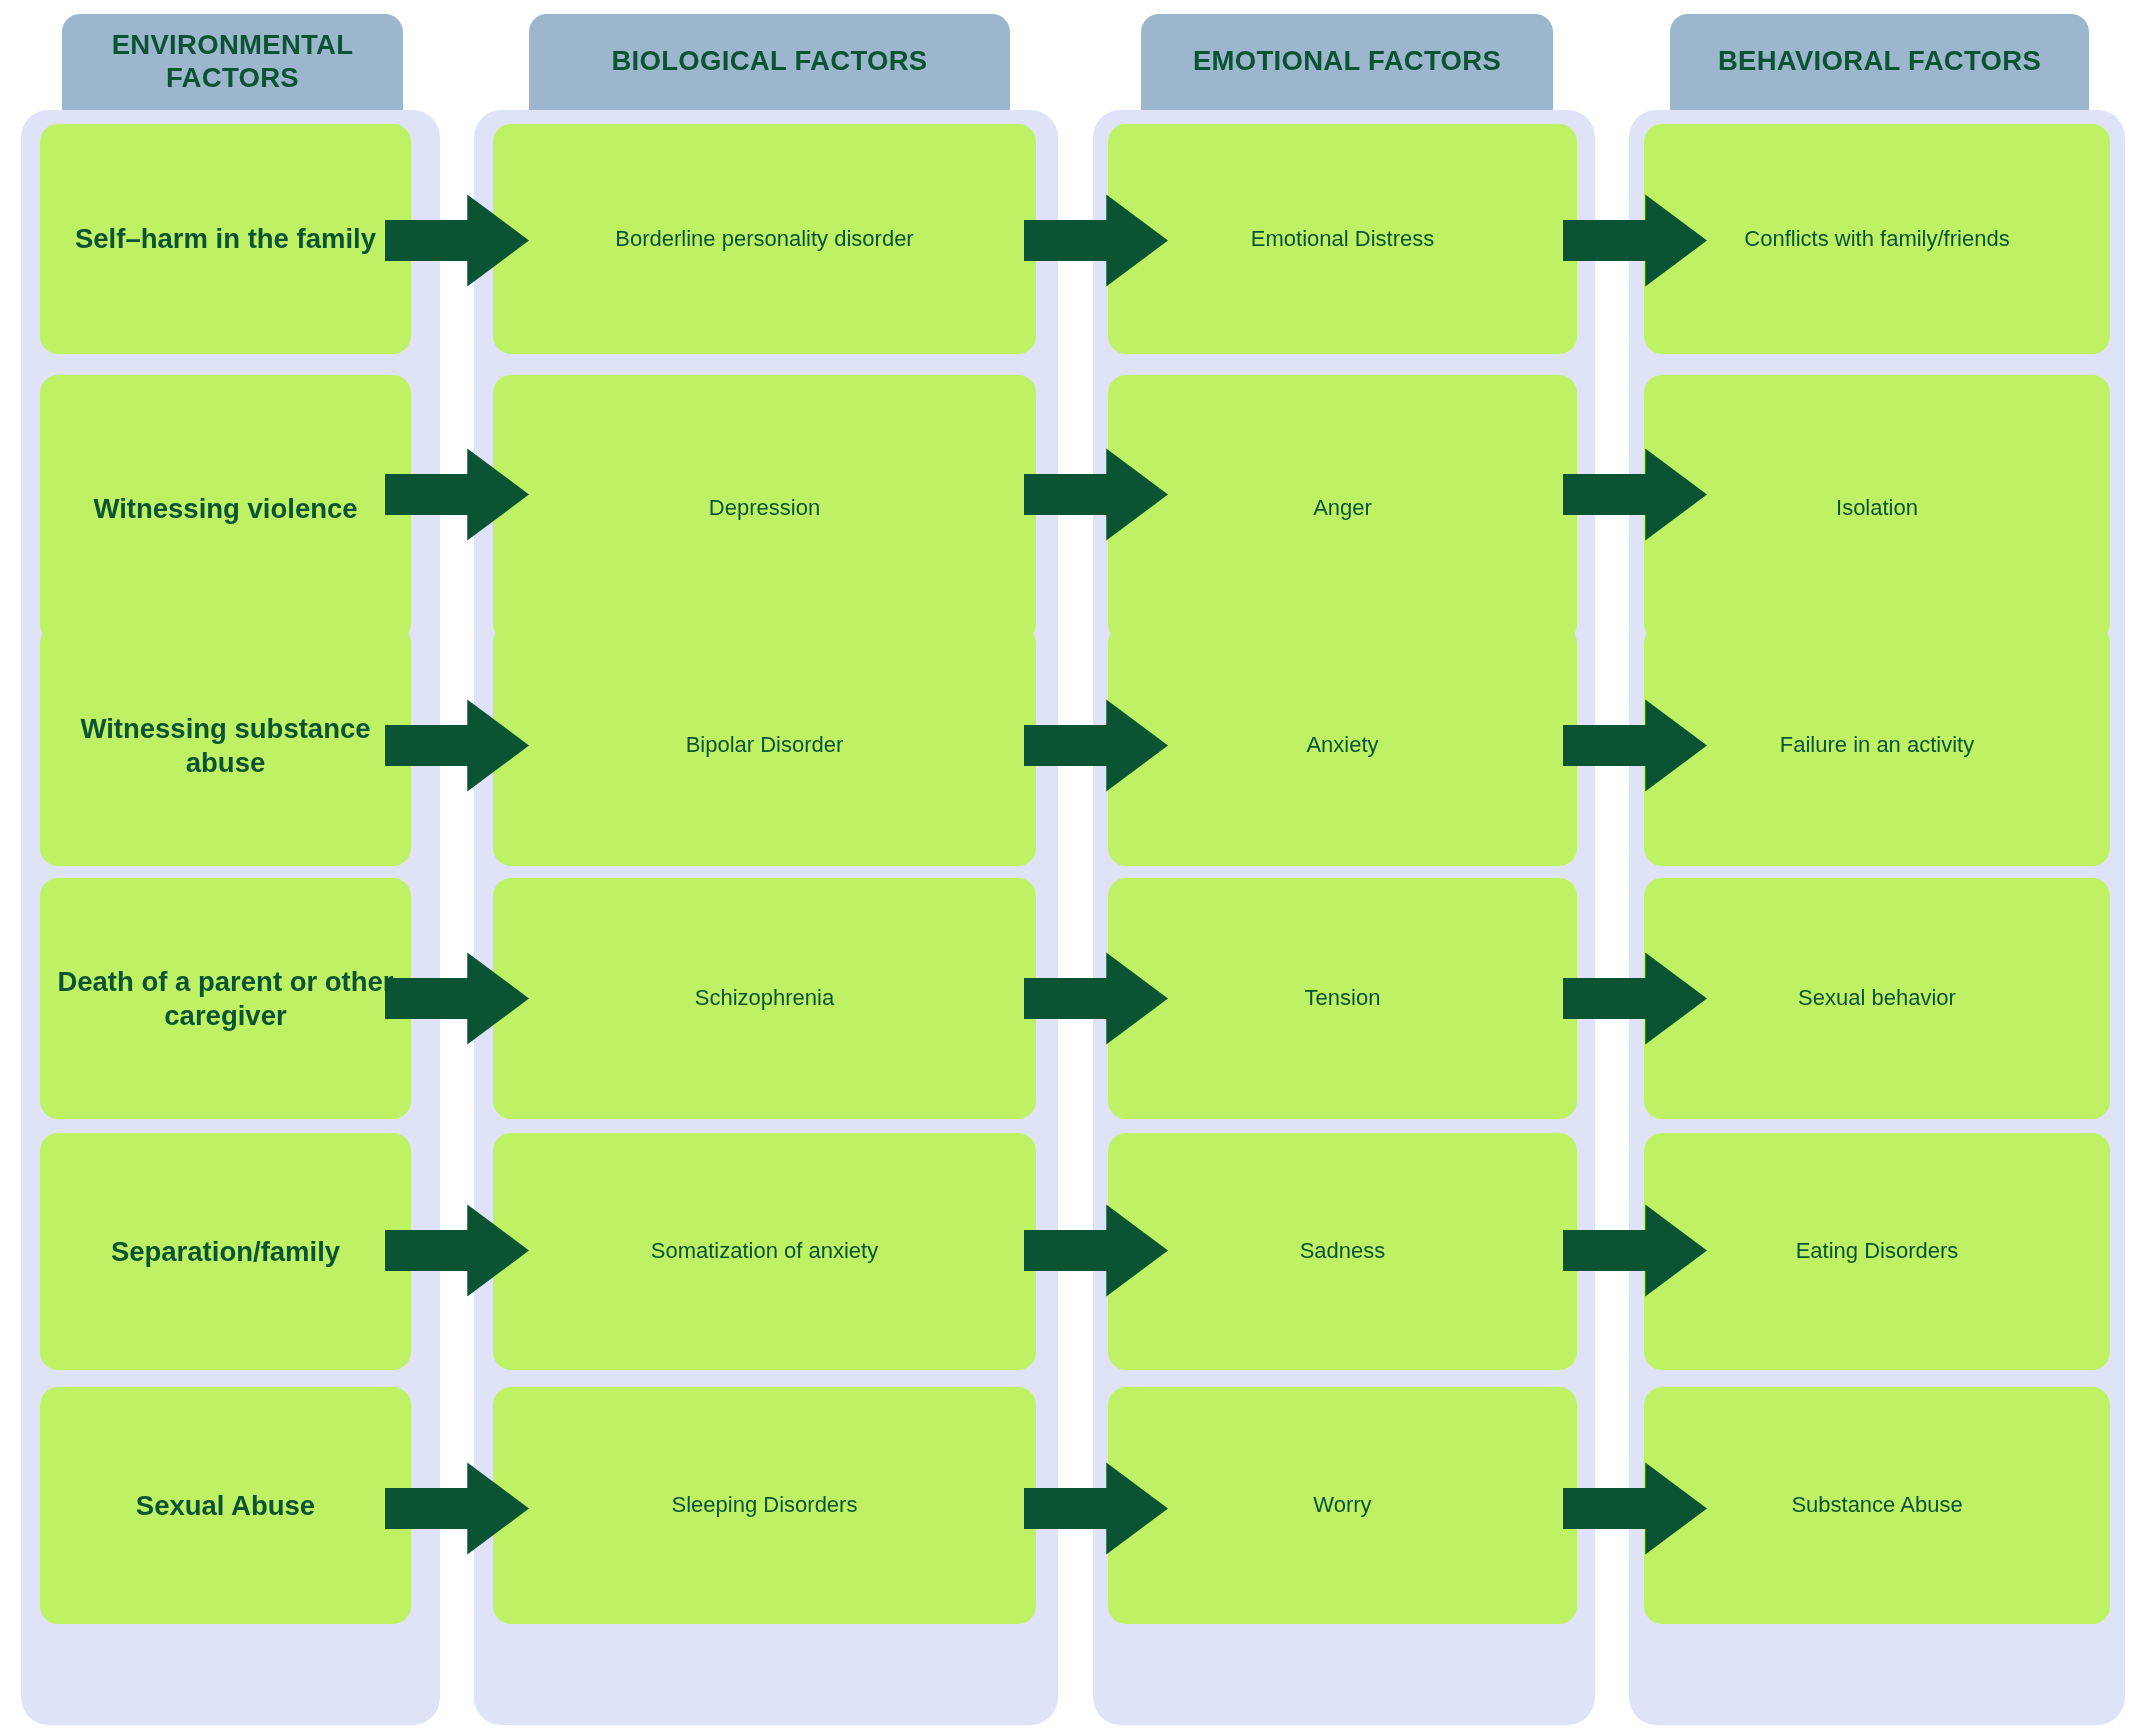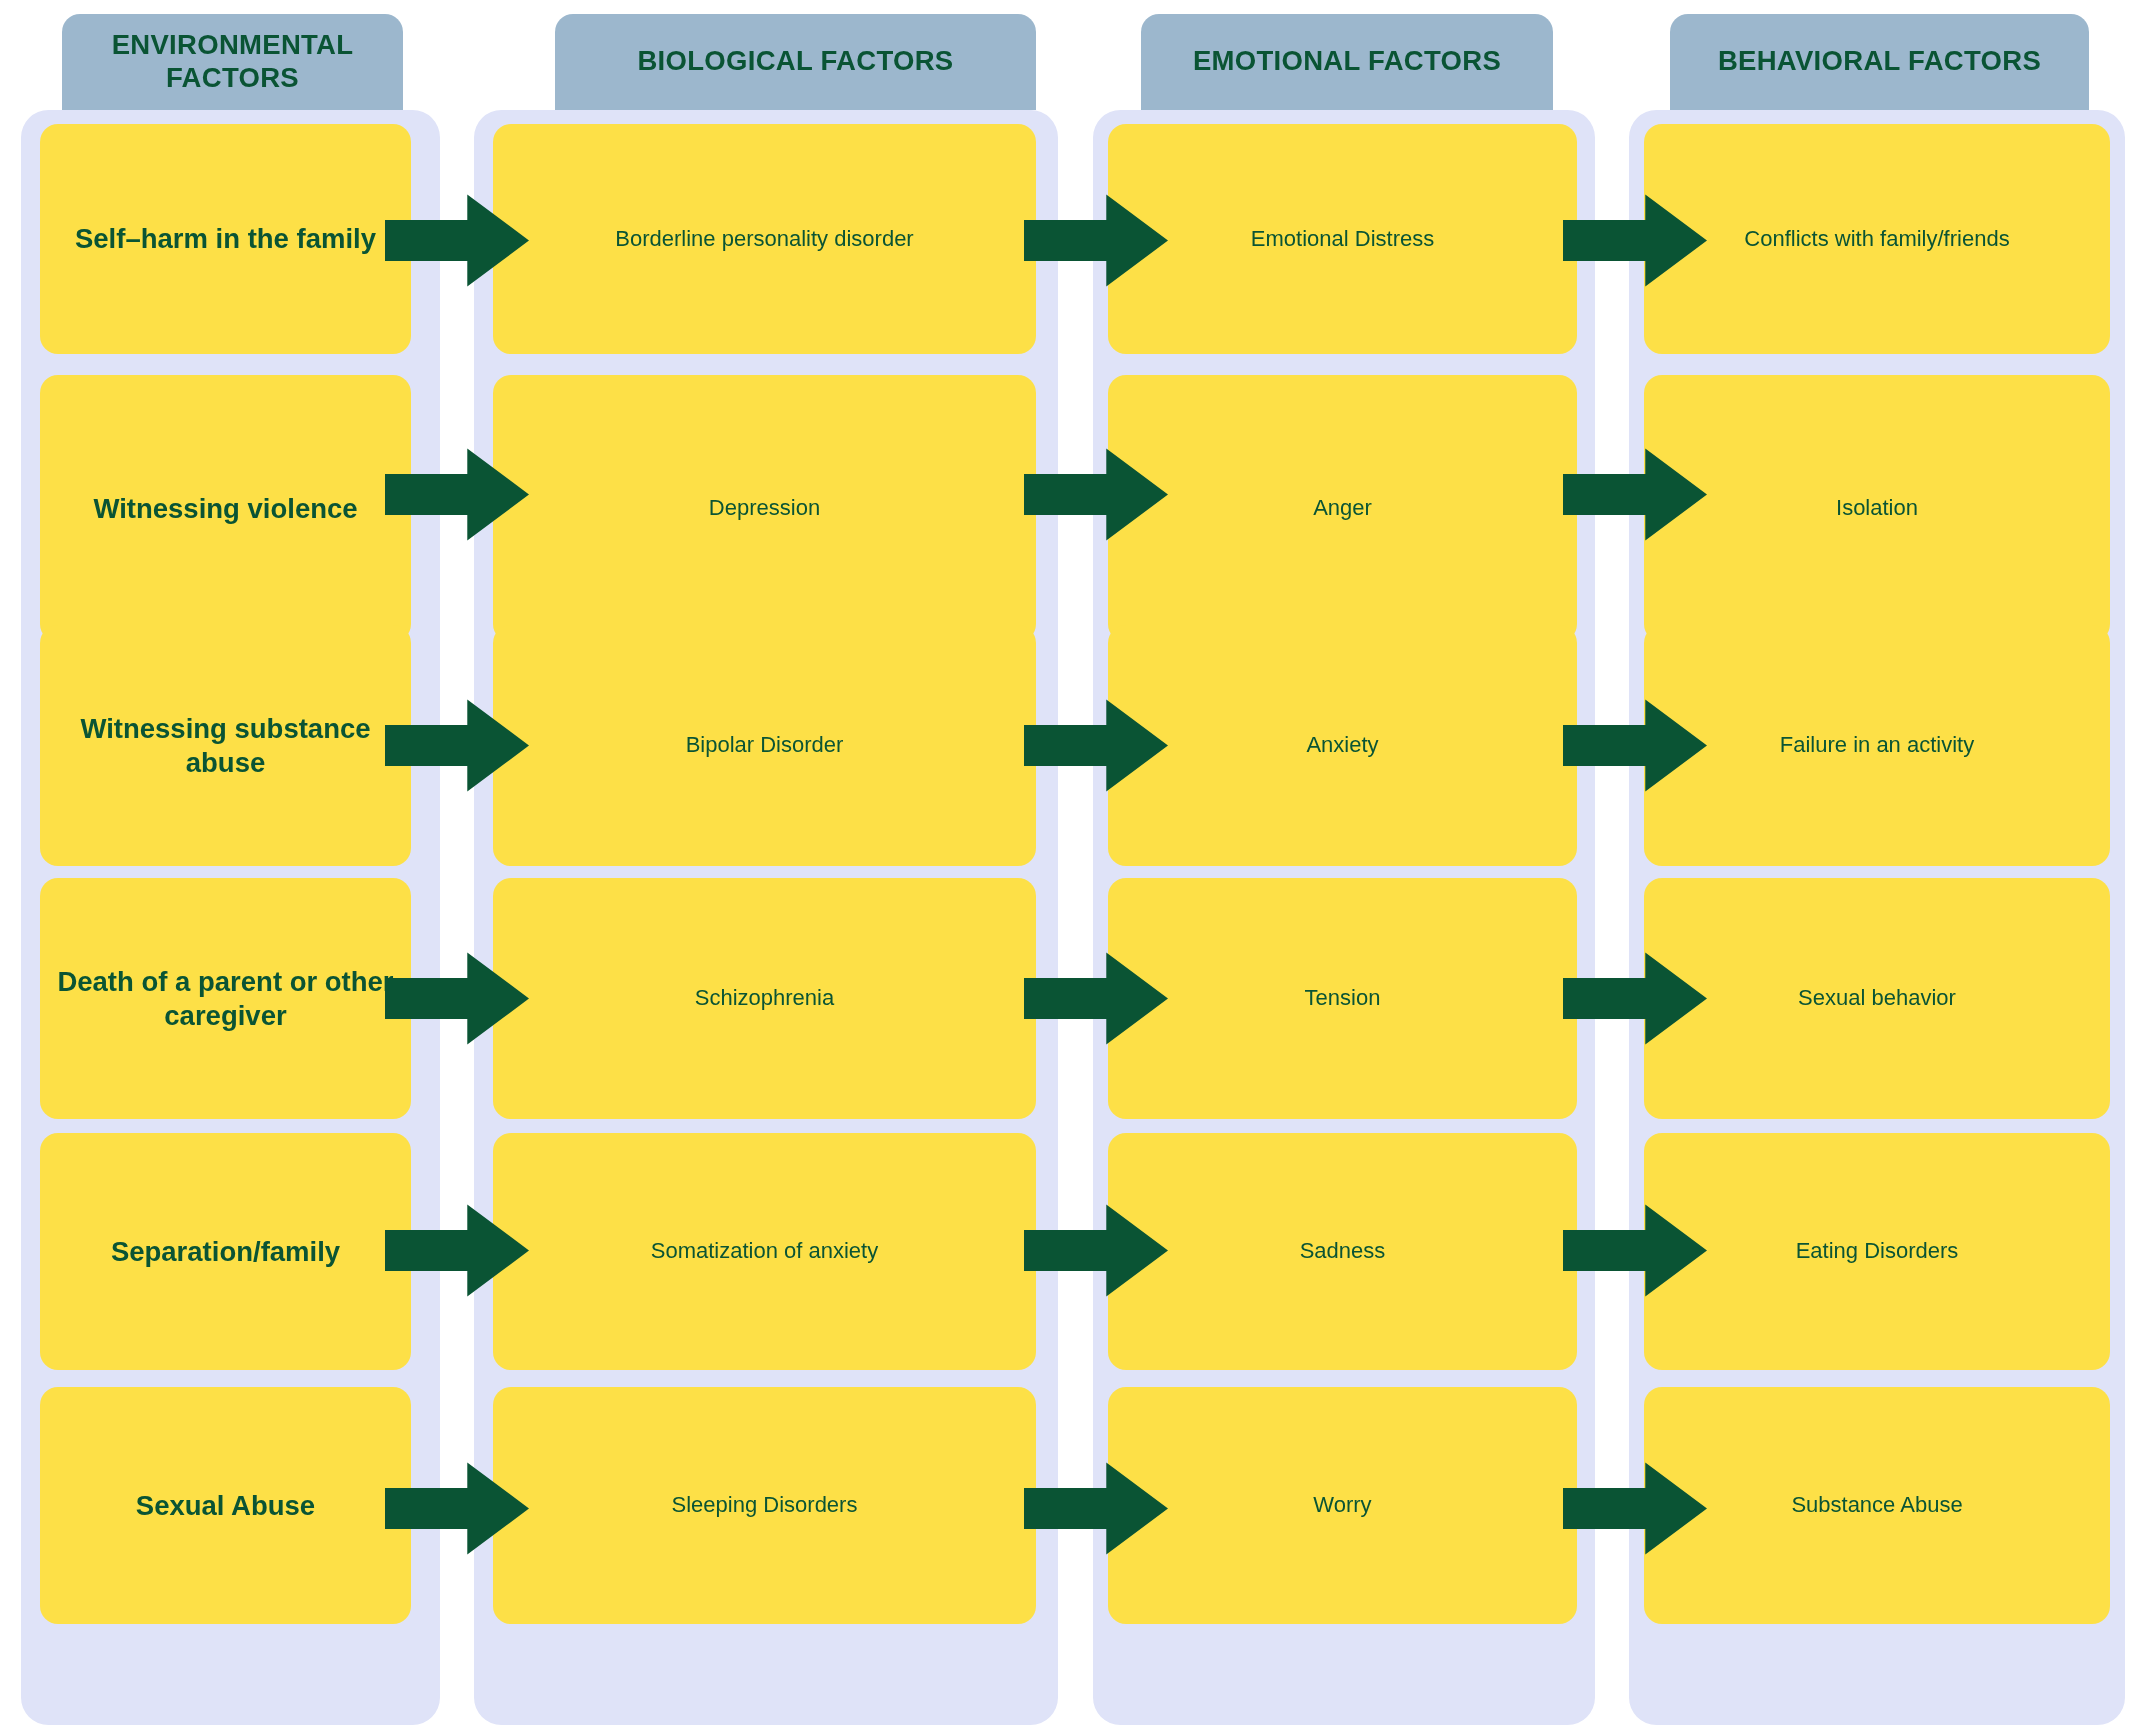--- a/index.html
+++ b/index.html
@@ -38,28 +38,28 @@
     text-align:center;
     color:#0a5434;
     font-weight:bold;
     font-size:27.5px;
     letter-spacing:0.3px;
     line-height:1.18;
     padding:0 9.6px;
     box-sizing:border-box;
   }
   #header-0{left:62px;  width:341px;}
-  #header-1{left:555px; width:481px;}
+  #header-1{left:529px; width:481px;}
   #header-2{left:1141px;width:412px;}
   #header-3{left:1670px;width:419px;}
 
   
   .cell{
     position:absolute;
-    background:#fde047;
+    background:#bef264;
     border-radius:18px;
     display:flex;align-items:center;justify-content:center;
     text-align:center;
     color:#0a5434;
     box-sizing:border-box;
     padding:0 16.5px;
     line-height:1.22;
   }
   .cell.env{
     font-weight:bold;

